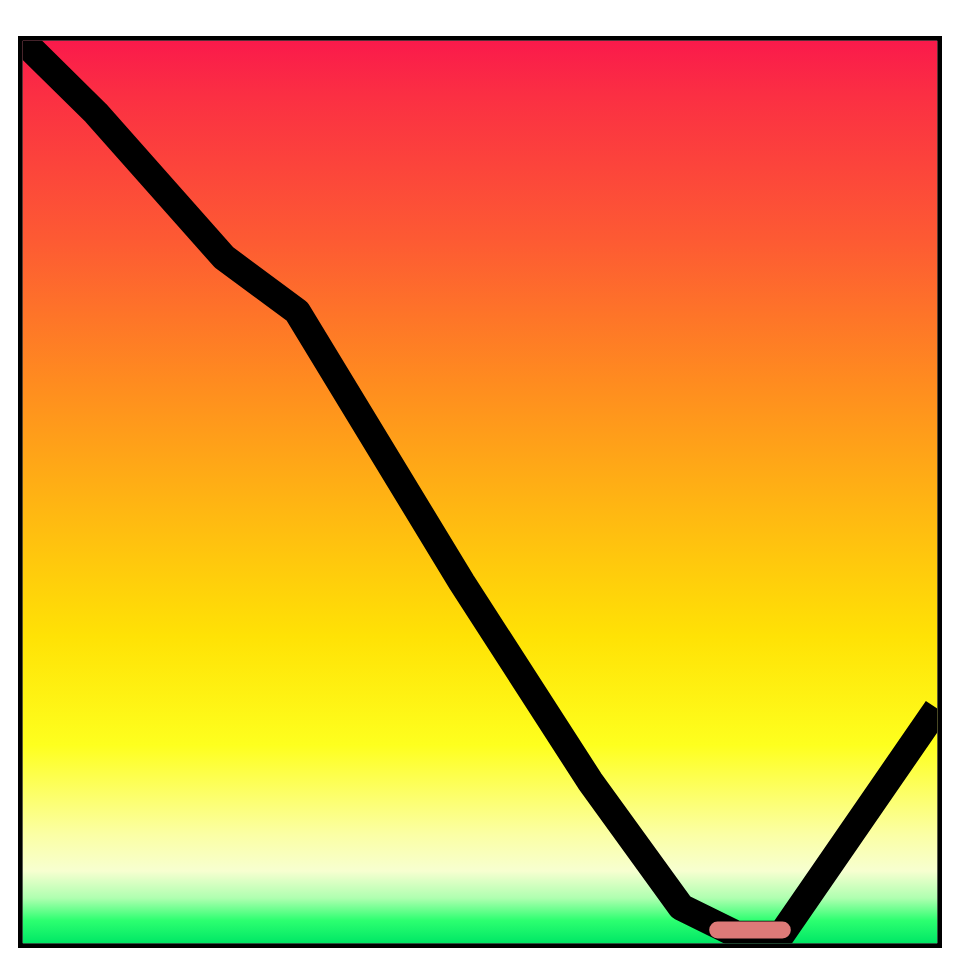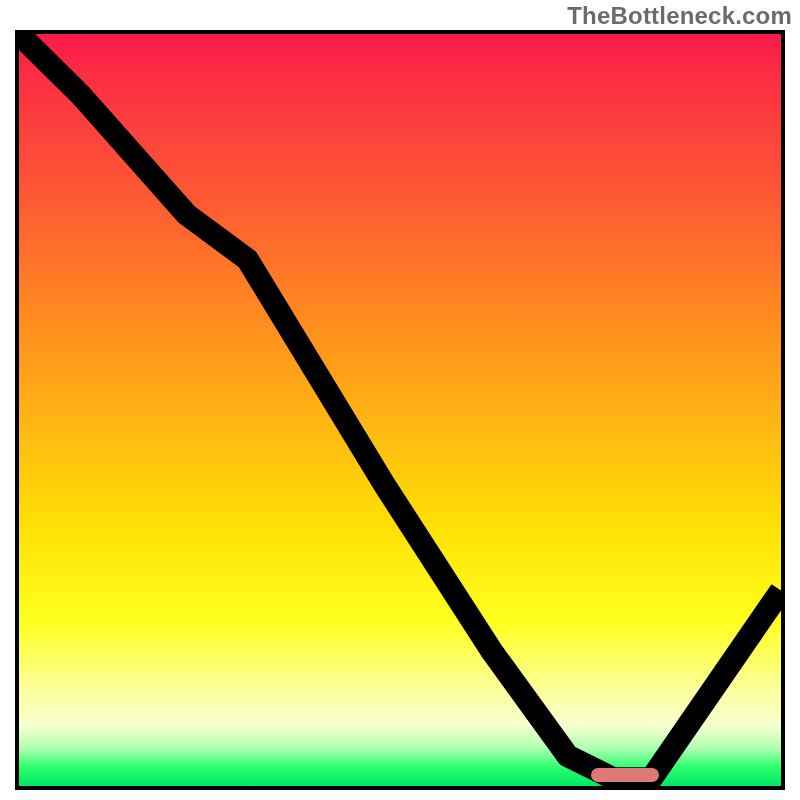--- a/index.html
+++ b/index.html
@@ -68,21 +68,20 @@
     height: 14px;
     border-radius: 7px;
     background: #dd7a78; 
   }
 </style>
 </head>
 <body>
 
 <div class="frame">
 
-  <div class="watermark">TheBottleneck.com</div>
 
   <div class="plot-outer">
     <div class="plot-inner">
 
       <svg class="curve" viewBox="0 0 100 100" preserveAspectRatio="none">
         <path id="curve-path" fill="none" stroke="#000000" stroke-width="3" stroke-linejoin="round" d="M0.00 0.00 L8.00 8.00 L22.00 24.00 L30.00 30.00 L48.00 60.00 L62.00 82.00 L72.00 96.00 L78.00 99.00 L83.00 99.00 L100.00 74.00"></path>
       </svg>
 
       <div id="opt-marker" class="marker" style="left: 75%; width: 9%; top: calc(98.5% - 7px);"></div>
 

